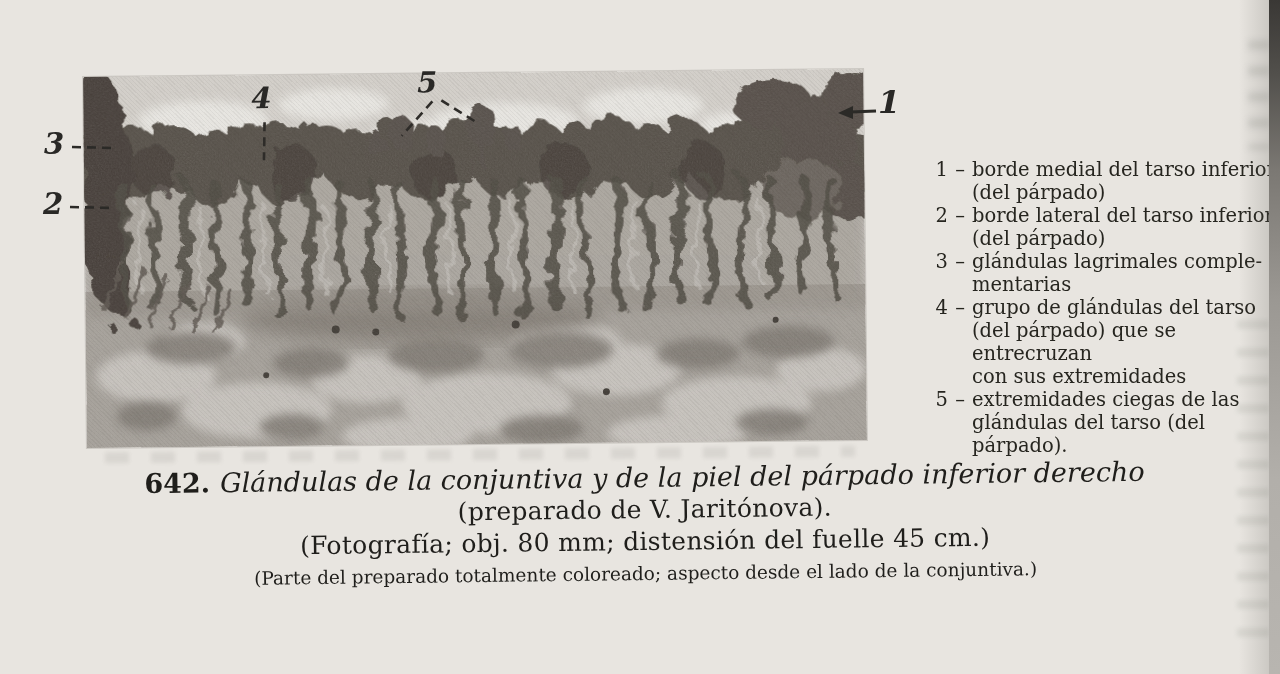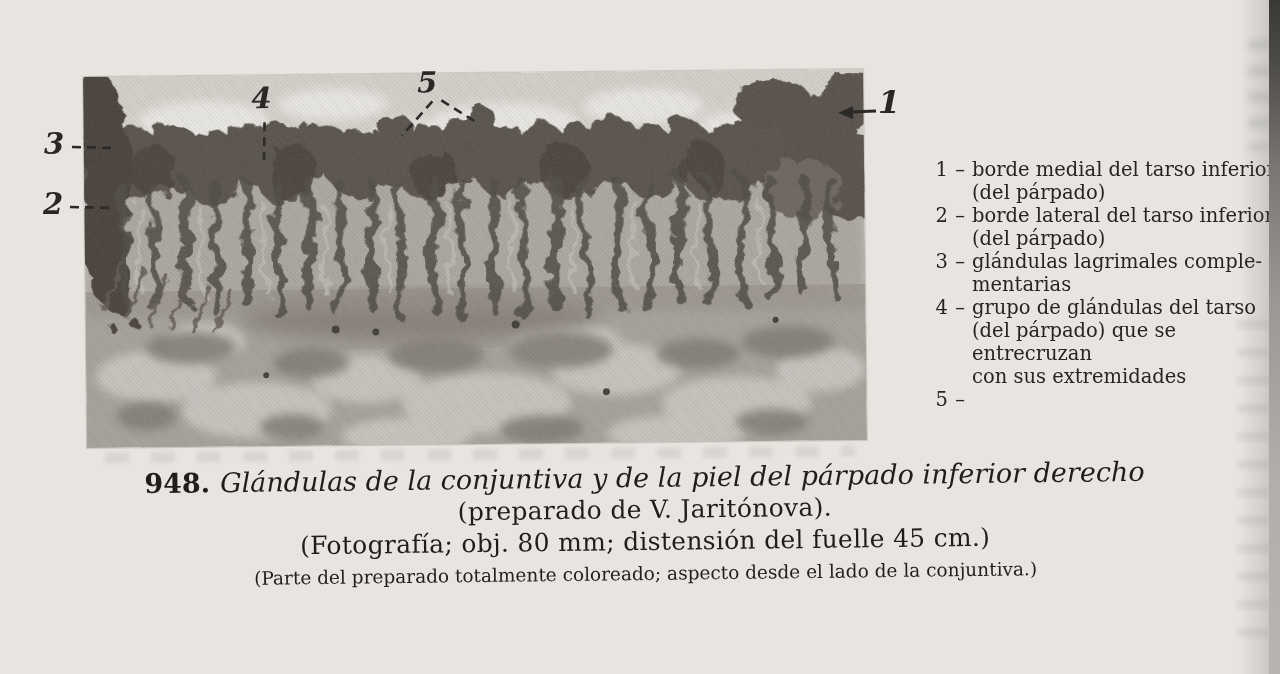--- a/index.html
+++ b/index.html
@@ -310,26 +310,29 @@
     <div class="lg-item">
       <span class="lg-num">4</span>
       <span class="lg-dash">–</span>
       <span class="lg-text">grupo de glándulas del tarso
 (del párpado) que se entrecruzan
 con sus extremidades</span>
     </div>
     <div class="lg-item">
       <span class="lg-num">5</span>
       <span class="lg-dash">–</span>
+      <span class="lg-text">extremidades ciegas de las
+glándulas del tarso (del
+párpado).</span>
     </div>
   </div>
 
   <div class="caption">
     <div class="cap-line1">
-      <span class="fig-num">948.</span><span class="fig-title">Glándulas de la conjuntiva y de la piel del párpado inferior derecho</span>
+      <span class="fig-num">642.</span><span class="fig-title">Glándulas de la conjuntiva y de la piel del párpado inferior derecho</span>
     </div>
     <div class="cap-line2">(preparado de V. Jaritónova).</div>
     <div class="cap-line3">(Fotografía; obj. 80 mm; distensión del fuelle 45 cm.)</div>
     <div class="cap-line4">(Parte del preparado totalmente coloreado; aspecto desde el lado de la conjuntiva.)</div>
   </div>
 
   <div class="ghost-row"></div>
   <div class="ghost-col"></div>
   <div class="ghost-col-top"></div>
   <div class="page-curl"></div>

